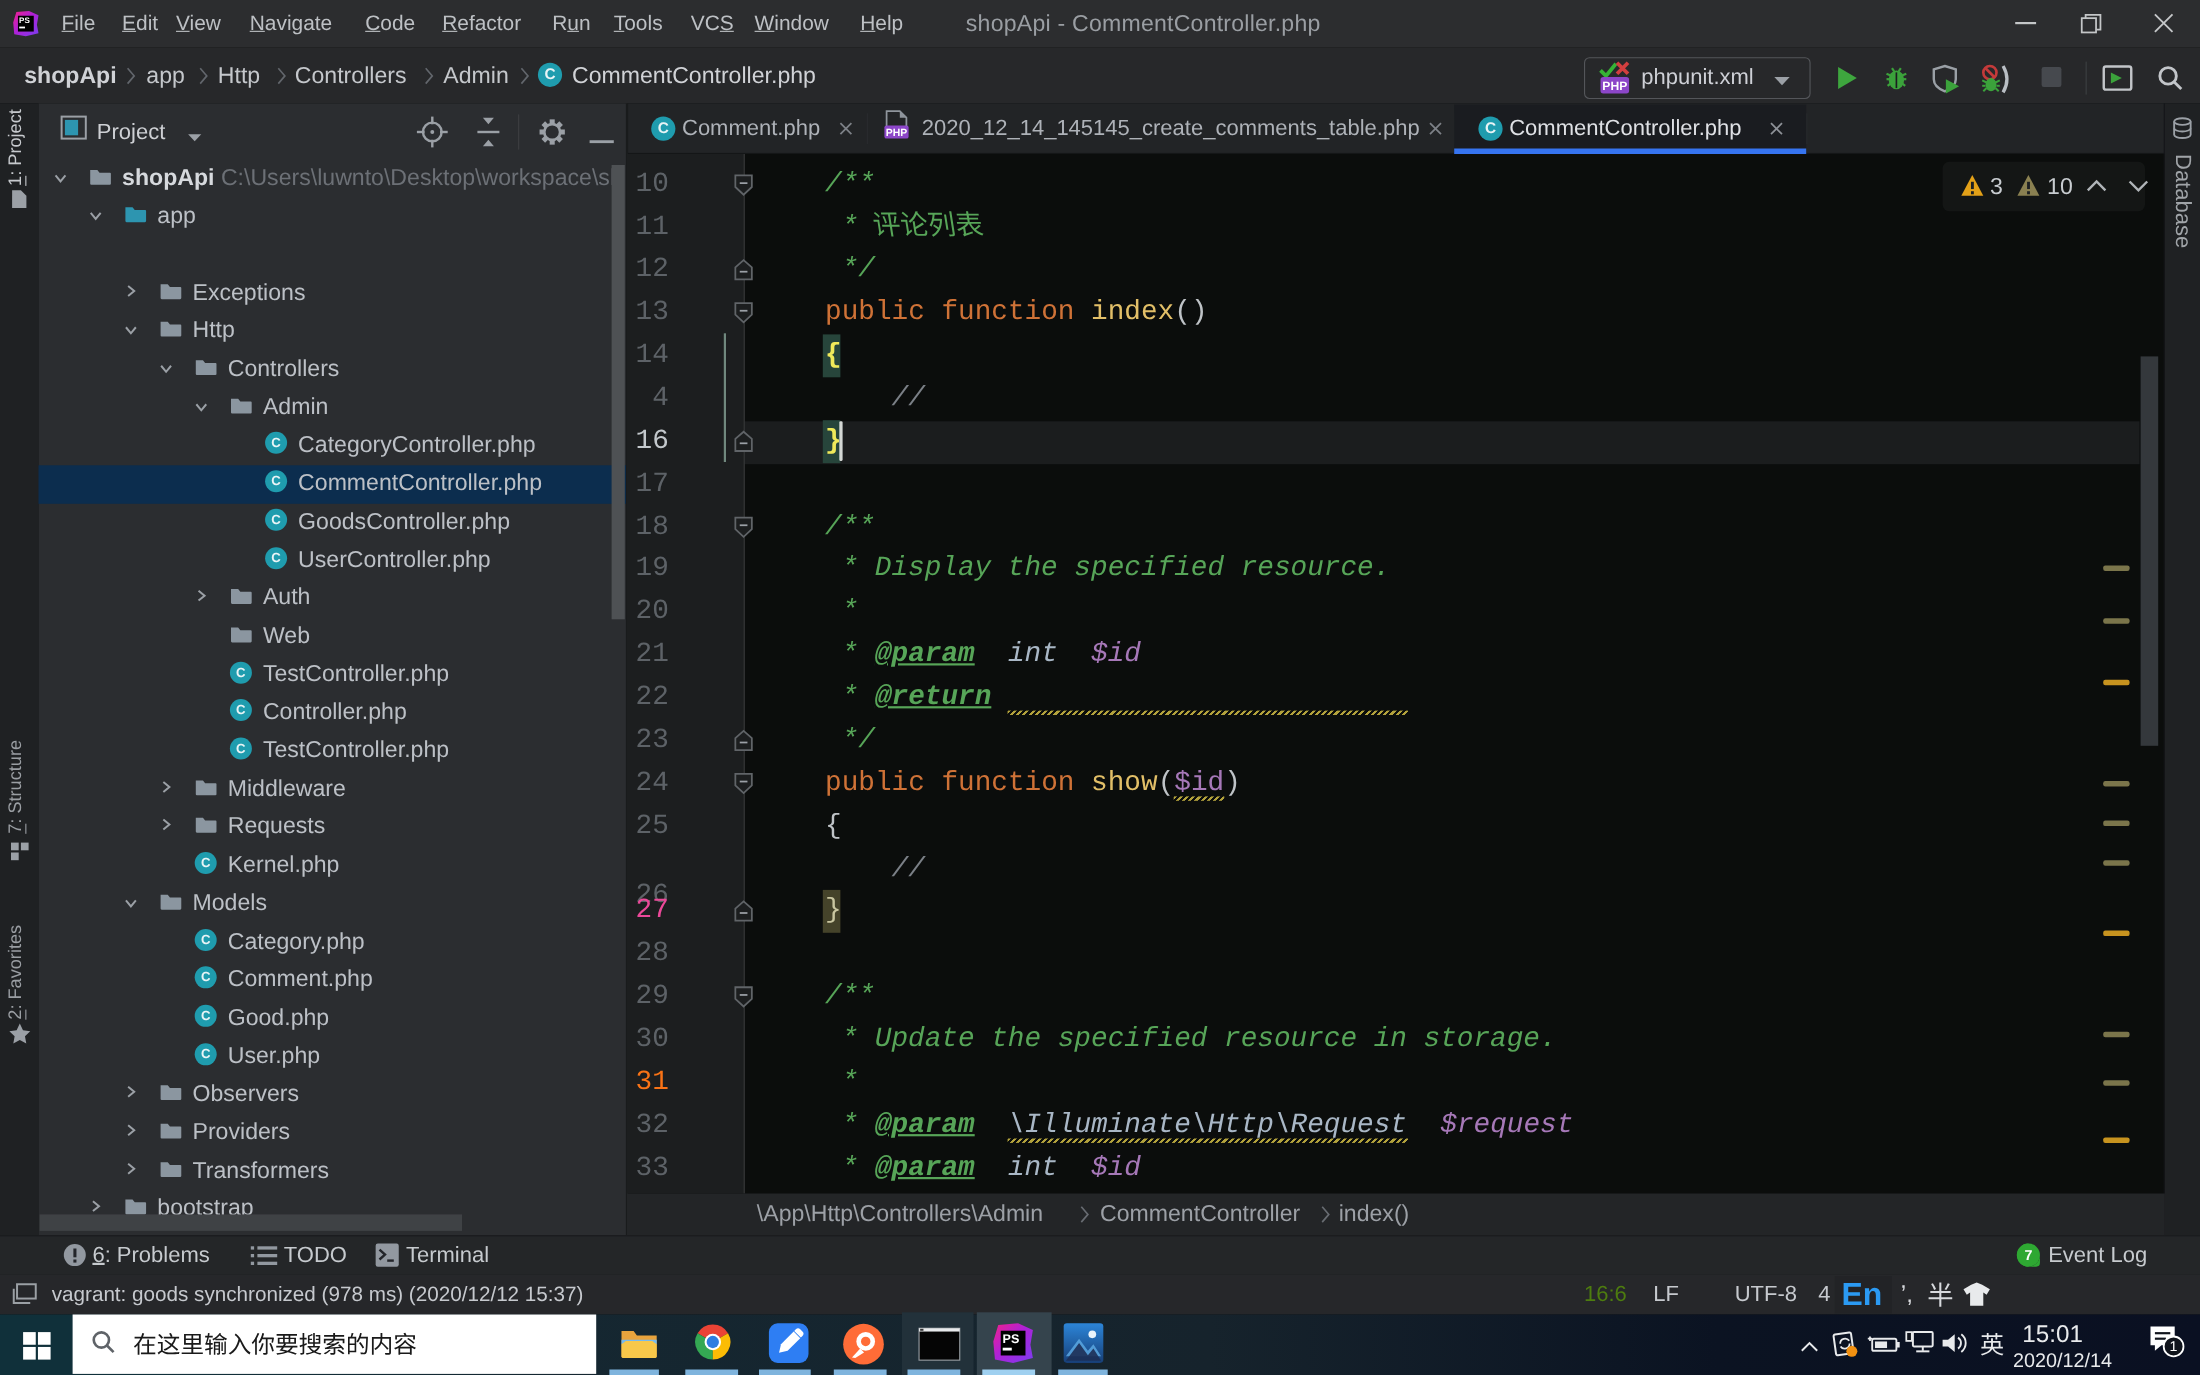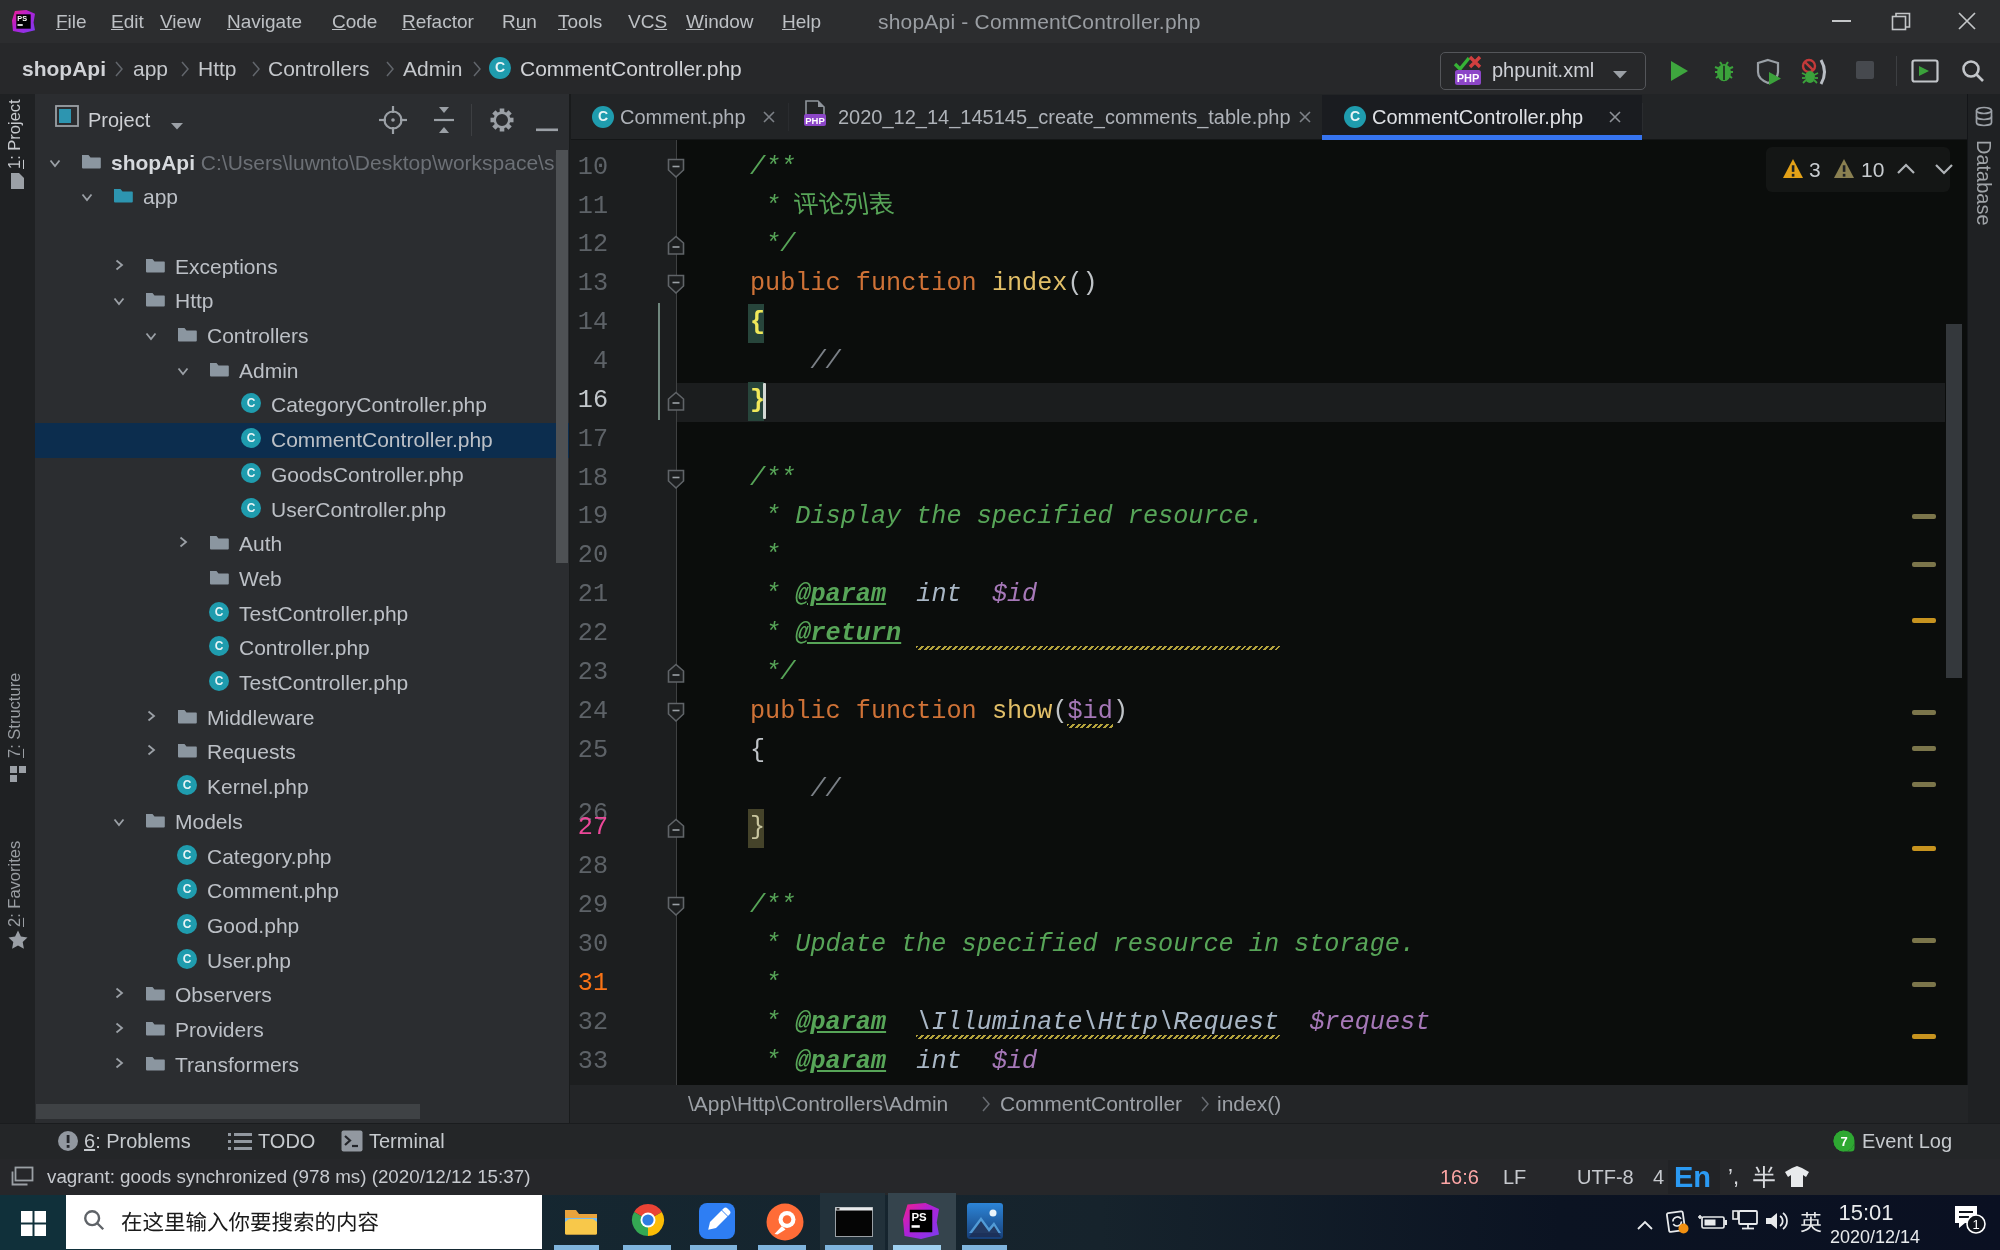--- a/index.html
+++ b/index.html
@@ -398,20 +398,29 @@
       <div class="rt" style="left:140px">Providers</div>
     </div>
 <div class="row" style="top:1047.2px">
       <div class="ric" style="left:79px"><svg width="10" height="14" viewBox="0 0 10 14" style="overflow:visible;">
           <polyline points="2.5,2.5 8,7 2.5,11.5" fill="none" stroke="#9ba0a6" stroke-width="1.8"></polyline>
         </svg></div>
       <div class="ric" style="left:110px"><svg width="20" height="17" viewBox="0 0 20 17" style="overflow:visible;">
           <path d="M1 2.5h6.5l2 2.5H19a.8.8 0 0 1 .8.8V15a1 1 0 0 1-1 1H2a1 1 0 0 1-1-1z" fill="#8b96a0"></path>
         </svg></div>
       <div class="rt" style="left:140px">Transformers</div>
+    </div>
+<div class="row" style="top:1081.9px">
+      <div class="ric" style="left:47px"><svg width="10" height="14" viewBox="0 0 10 14" style="overflow:visible;">
+          <polyline points="2.5,2.5 8,7 2.5,11.5" fill="none" stroke="#9ba0a6" stroke-width="1.8"></polyline>
+        </svg></div>
+      <div class="ric" style="left:78px"><svg width="20" height="17" viewBox="0 0 20 17" style="overflow:visible;">
+          <path d="M1 2.5h6.5l2 2.5H19a.8.8 0 0 1 .8.8V15a1 1 0 0 1-1 1H2a1 1 0 0 1-1-1z" fill="#8b96a0"></path>
+        </svg></div>
+      <div class="rt" style="left:108px">bootstrap</div>
     </div>
 <div class="a" style="left:556px;top:150px;width:12px;height:413px;background:#4e5154"></div>
 <div class="a" style="left:36px;top:1104px;width:384px;height:15px;background:#3f4245"></div>
 <div class="a" style="left:570px;top:94px;width:1398px;height:46px;background:#222426"></div>
 <div class="a" style="left:570px;top:139px;width:1398px;height:1px;background:#141617"></div>
 <div class="a" style="left:788px;top:103px;width:1px;height:28px;background:#2a2c2f"></div>
 <div class="a" style="left:1322px;top:103px;width:1px;height:28px;background:#2a2c2f"></div>
 <div class="a" style="left:1642px;top:103px;width:1px;height:28px;background:#2a2c2f"></div>
 <div class="a" style="left:592px;top:106px"><svg width="22" height="22" viewBox="0 0 22 22" style="overflow:visible;">
         <circle cx="11" cy="11" r="11" fill="#1f9cae"></circle>
@@ -650,21 +659,21 @@
       </svg></div>
 <div class="a" style="left:1862px;top:1123px;height:36px;line-height:36px;font-size:20px;color:#c6cace">Event Log</div>
 <div class="a" style="left:0;top:1159px;width:2000px;height:36px;background:#26272a"></div>
 <div class="a" style="left:10px;top:1166px"><svg width="24" height="22" viewBox="0 0 24 22" style="overflow:visible;">
         <g fill="none" stroke="#9ba0a5" stroke-width="1.8">
           <rect x="5.5" y="1.5" width="17" height="13"></rect>
           <path d="M2.5 5.5 v13 h15"></path>
         </g>
       </svg></div>
 <div class="a" style="left:47px;top:1159px;height:36px;line-height:36px;font-size:18.8px;color:#c6c9ce">vagrant: goods synchronized (978 ms) (2020/12/12 15:37)</div>
-<div class="a" style="left:1440px;top:1159px;height:36px;line-height:36px;font-size:20px;color:#fca5a5">16:6</div>
+<div class="a" style="left:1440px;top:1159px;height:36px;line-height:36px;font-size:20px;color:#4d7c0f">16:6</div>
 <div class="a" style="left:1503px;top:1159px;height:36px;line-height:36px;font-size:20px;color:#c6c9ce">LF</div>
 <div class="a" style="left:1577px;top:1159px;height:36px;line-height:36px;font-size:20px;color:#c6c9ce">UTF-8</div>
 <div class="a" style="left:1653px;top:1159px;height:36px;line-height:36px;font-size:20px;color:#c6c9ce">4</div>
 <div class="a" style="left:1668px;top:1160px;width:52px;height:34px;background:#222326"></div>
 <div class="a" style="left:1674px;top:1159px;height:36px;line-height:36px;font-size:29px;color:#2b9af3;font-weight:bold">En</div>
 <div class="a" style="left:1728px;top:1159px;height:36px;line-height:36px;font-size:22px;color:#d8dade">’,</div>
 <div class="a" style="left:1752px;top:1165px"><svg width="26" height="27" viewBox="0 0 26 27" style="overflow:visible">
         <g transform="translate(0.0,21.1) scale(0.0240,-0.0240)">
           <path d="M147 787C194 716 243 620 262 561L334 592C314 652 263 745 215 814ZM779 817C750 746 698 647 656 587L722 561C764 620 817 711 858 789ZM458 841V516H118V442H458V281H53V206H458V-78H536V206H948V281H536V442H890V516H536V841Z" fill="#d8dade"></path>
         </g>

